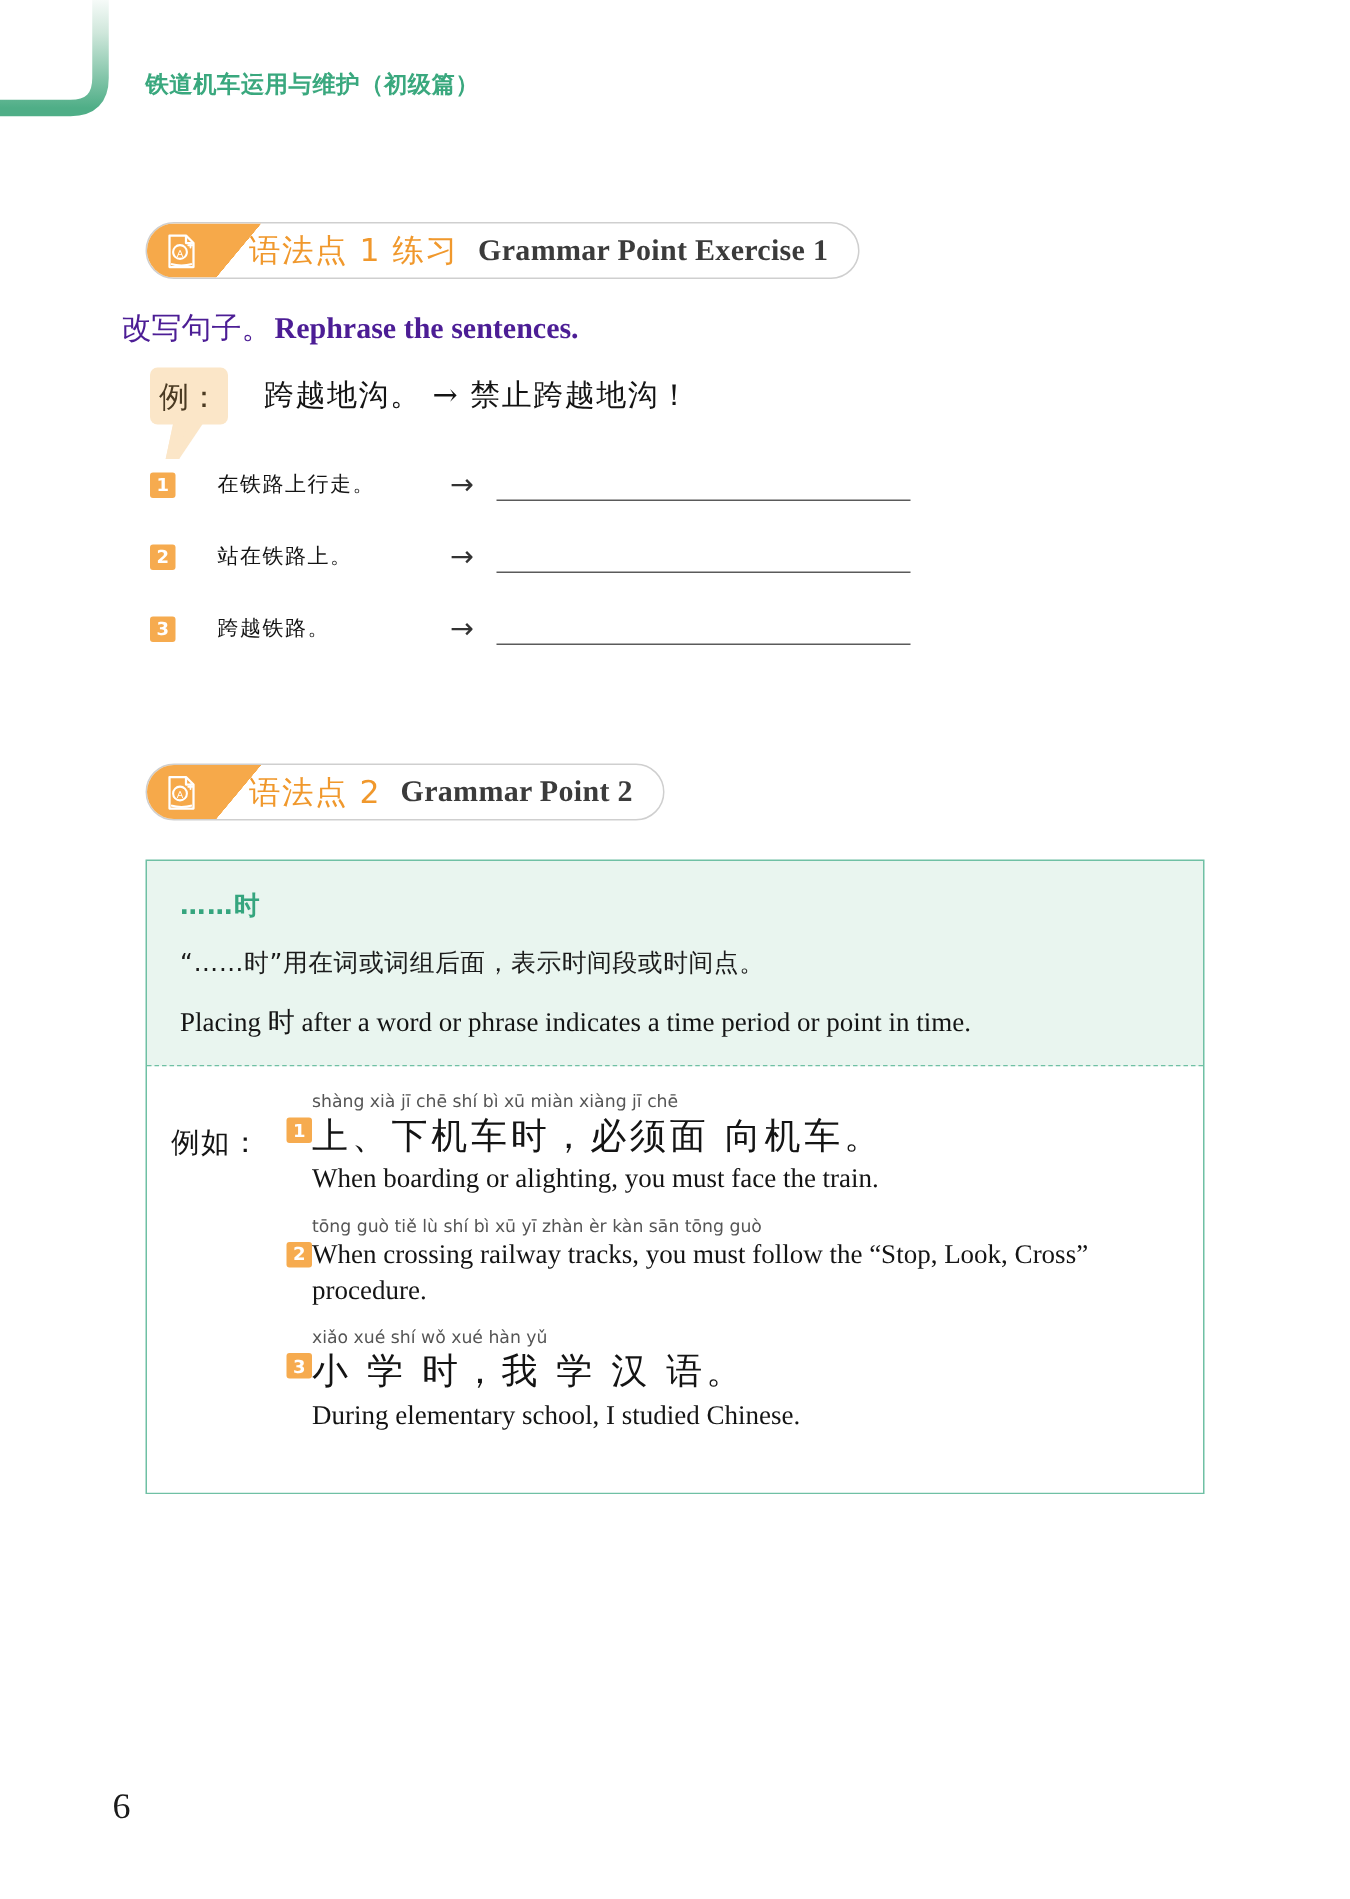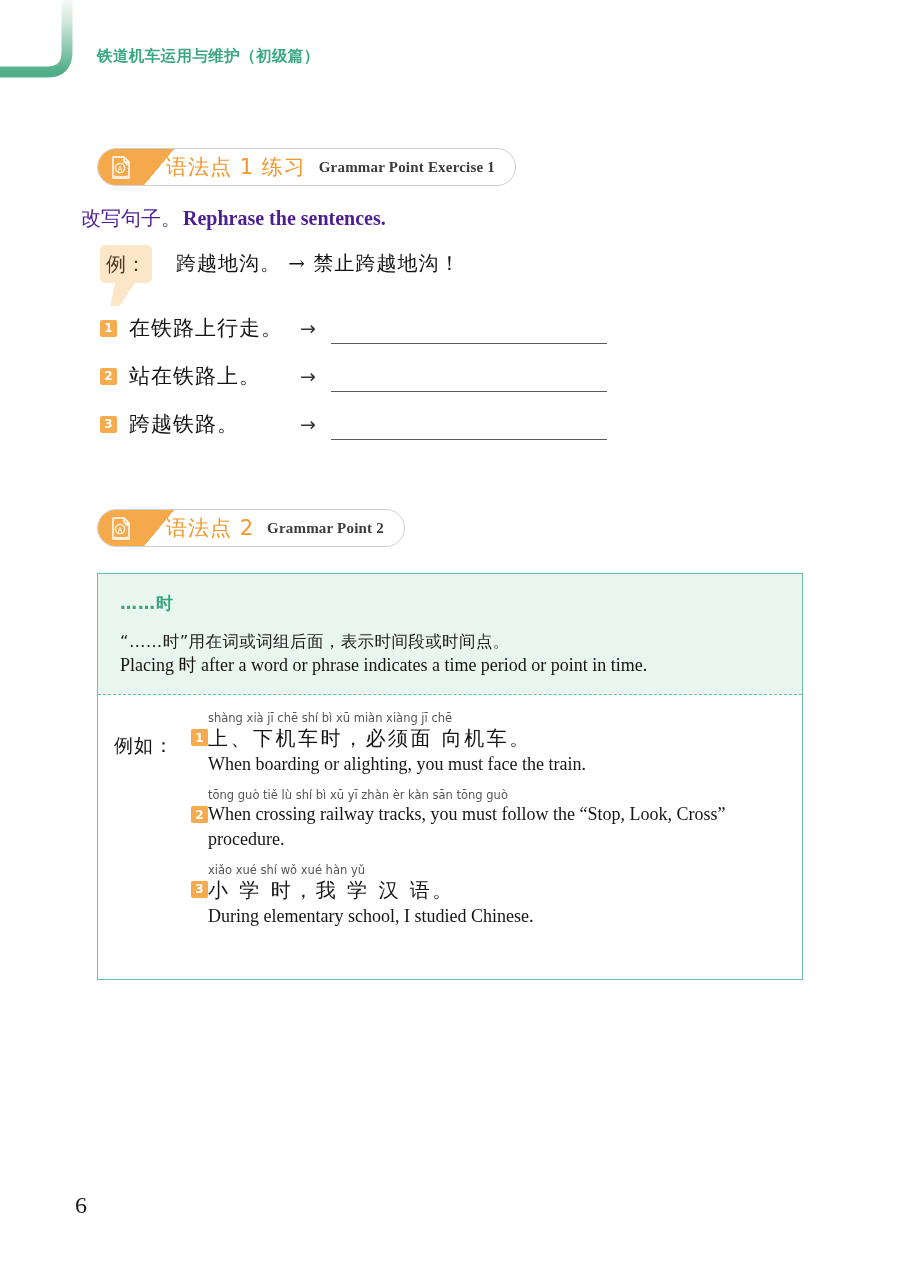--- a/index.html
+++ b/index.html
@@ -68,21 +68,21 @@
     font-weight: normal;
     color: #f0982c;
     display: flex;
     align-items: center;
     white-space: nowrap;
     letter-spacing: 1px;
     margin-left: -8px;
   }
   .banner-en {
     font-family: "Liberation Serif", serif;
-    font-size: 15px;
+    font-size: 20px;
     font-weight: bold;
     color: #3b3b3b;
     display: flex;
     align-items: center;
     white-space: nowrap;
     padding: 0 20px 0 13px;
     letter-spacing: 0.2px;
   }
 
   
@@ -159,23 +159,23 @@
     font-size: 12px;
     font-weight: bold;
     display: flex;
     align-items: center;
     justify-content: center;
     border-radius: 2px;
     flex: none;
   }
   .ex-cn {
     font-family: "DejaVu Serif", serif;
-    font-size: 21px;
-    color: #141414;
-    margin-left: 12px;
+    font-size: 14px;
+    color: #141414;
+    margin-left: 28px;
     white-space: nowrap;
     letter-spacing: 1px;
   }
   .ex-arrow {
     position: absolute;
     left: 200px;
     font-family: "DejaVu Sans", sans-serif;
     font-size: 19px;
     color: #333333;
   }
@@ -208,20 +208,21 @@
     font-size: 17px;
     font-weight: bold;
     color: #35a57e;
     margin-bottom: 16px;
     letter-spacing: 1px;
   }
   .gb-cn {
     font-family: "DejaVu Sans", "Liberation Sans", sans-serif;
     font-size: 16.5px;
     color: #1b1b1b;
+    margin-bottom: 16px;
     letter-spacing: 0.4px;
   }
   .gb-en {
     font-family: Liberation Serif, serif;
     font-size: 18px;
     color: #141414;
   }
   .gb-bottom {
     background: #ffffff;
     padding: 14px 0 20px 0;
@@ -251,21 +252,21 @@
     display: flex;
     align-items: flex-end;
     font-family: "DejaVu Sans", "Liberation Sans", sans-serif;
     font-size: 11.5px;
     color: #555555;
     height: 16px;
     white-space: nowrap;
   }
   .hanzi-row {
     font-family: "DejaVu Serif", serif;
-    font-size: 20px;
+    font-size: 24px;
     color: #141414;
     letter-spacing: 2.5px;
     white-space: nowrap;
     line-height: 1.35;
   }
   .gb-trans {
     font-family: "Liberation Serif", serif;
     font-size: 18px;
     color: #141414;
     line-height: 1.35;

